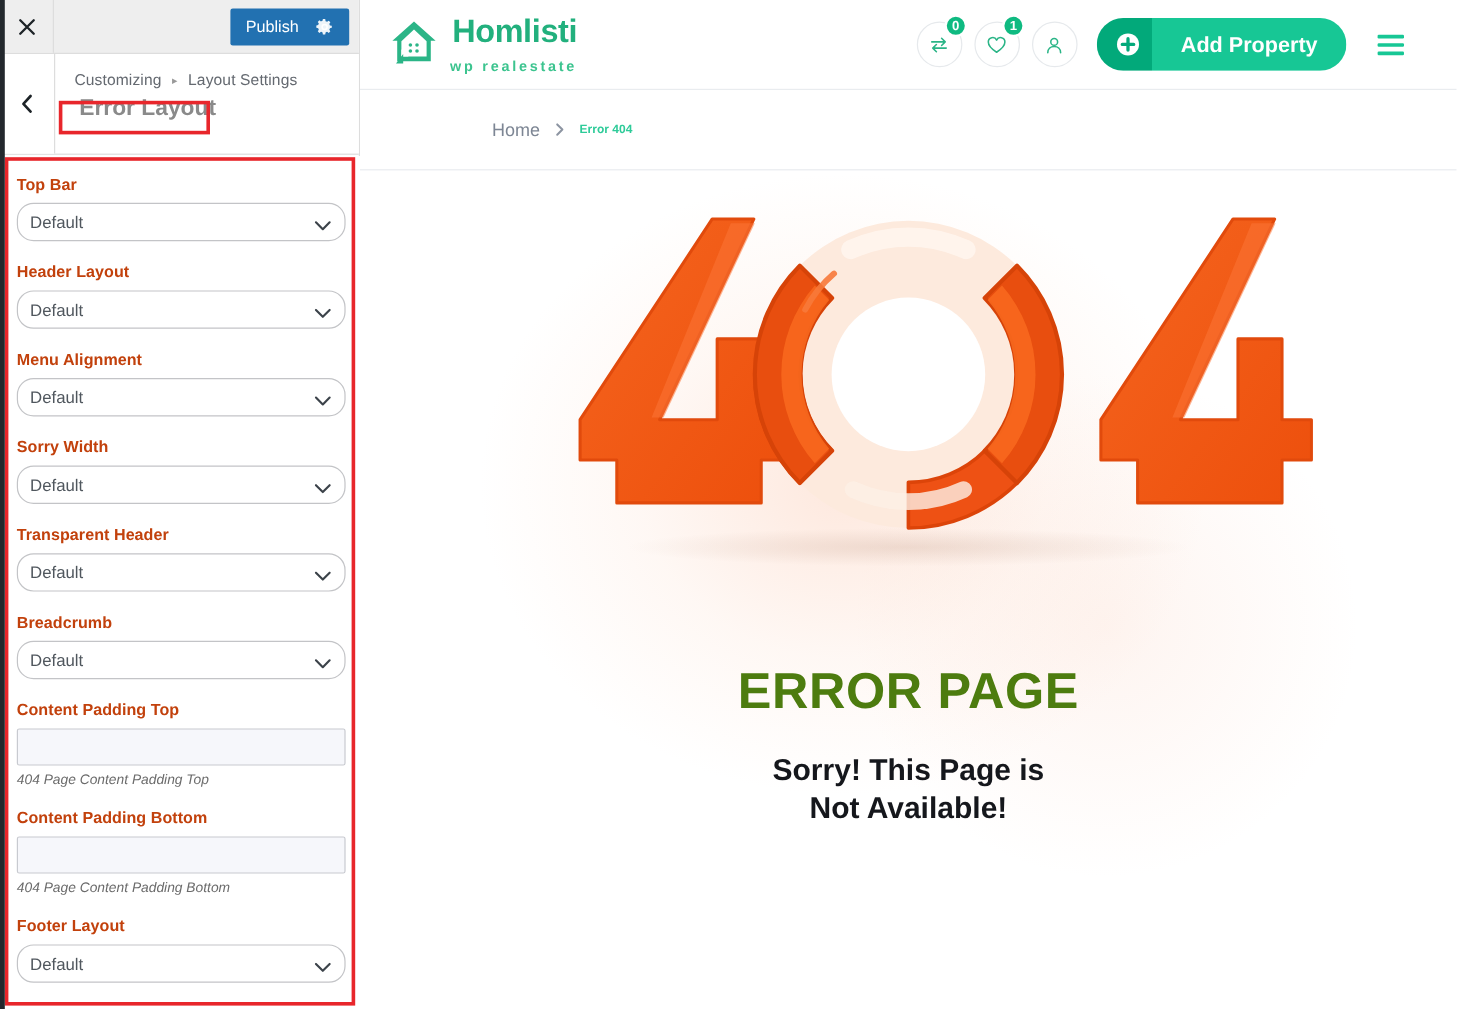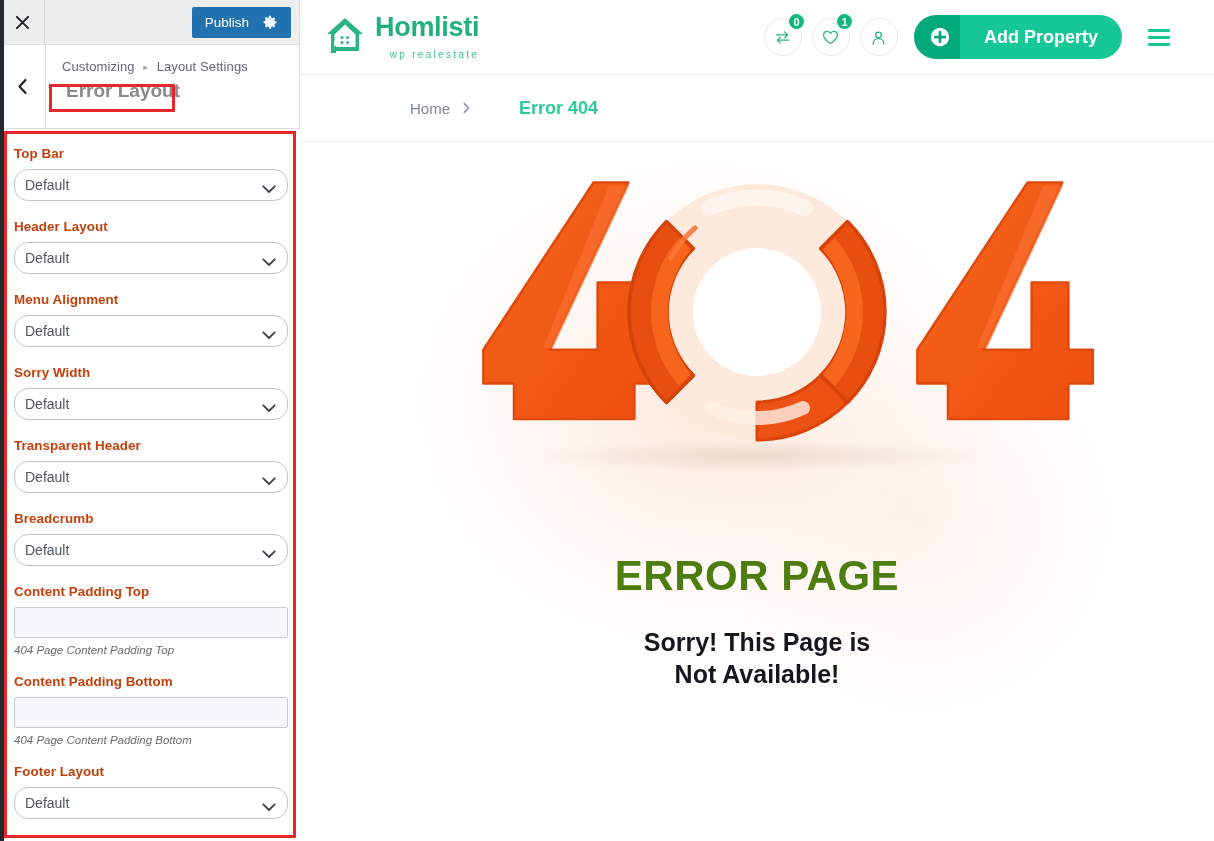--- a/index.html
+++ b/index.html
@@ -125,22 +125,22 @@
     display: flex; align-items: center;
     padding: 0 40px 0 24px; z-index: 4; text-align: right;
   }
   .logo { display: flex; align-items: center; gap: 9px; cursor: pointer; }
   .logo-text { line-height: 1; }
   .logo-name {
     font-size: 27px; font-weight: bold; color: #22b07d;
     letter-spacing: -.3px; display: block;
   }
   .logo-tag {
-    font-size: 10px; color: #3cc48f; letter-spacing: 2.3px;
-    display: block; margin-top: 9px; font-weight: 400;
+    font-size: 12px; color: #3cc48f; letter-spacing: 2.3px;
+    display: block; margin-top: 9px; font-weight: 700;
   }
 
   .hdr-right { margin-left: auto; display: flex; align-items: center; gap: 10px; }
   .icon-btn {
     position: relative; width: 38px; height: 38px; border-radius: 50%;
     border: 1px solid #e6e9ec; background: #fff;
     display: flex; align-items: center; justify-content: center;
     cursor: pointer;
   }
   .badge {
@@ -174,21 +174,21 @@
     background: #17c795; border-radius: 1px;
   }
 
   .crumb-bar {
     position: relative; height: 67px;
     display: flex; align-items: center; padding-left: 110px;
     border-bottom: 1px solid #e9ecef; z-index: 3;
   }
   .crumb-home { font-size: 15px; color: #7d8694; cursor: pointer; }
   .crumb-arrow { margin: 0 11px; display: inline-flex; }
-  .crumb-cur { font-size: 18px; color: #2ecb99; font-weight: bold; margin-left: 36px; }
+  .crumb-cur { font-size: 10px; color: #2ecb99; font-weight: bold; }
 
   .err-stage {
     position: relative; z-index: 2;
     display: flex; flex-direction: column; align-items: center;
     padding-top: 18px;
   }
   .err-art { width: 760px; height: 320px; display: block; }
   .err-title {
     font-size: 42px; font-weight: bold; color: #4d7c0f;
     letter-spacing: .5px; margin-top: 72px;

